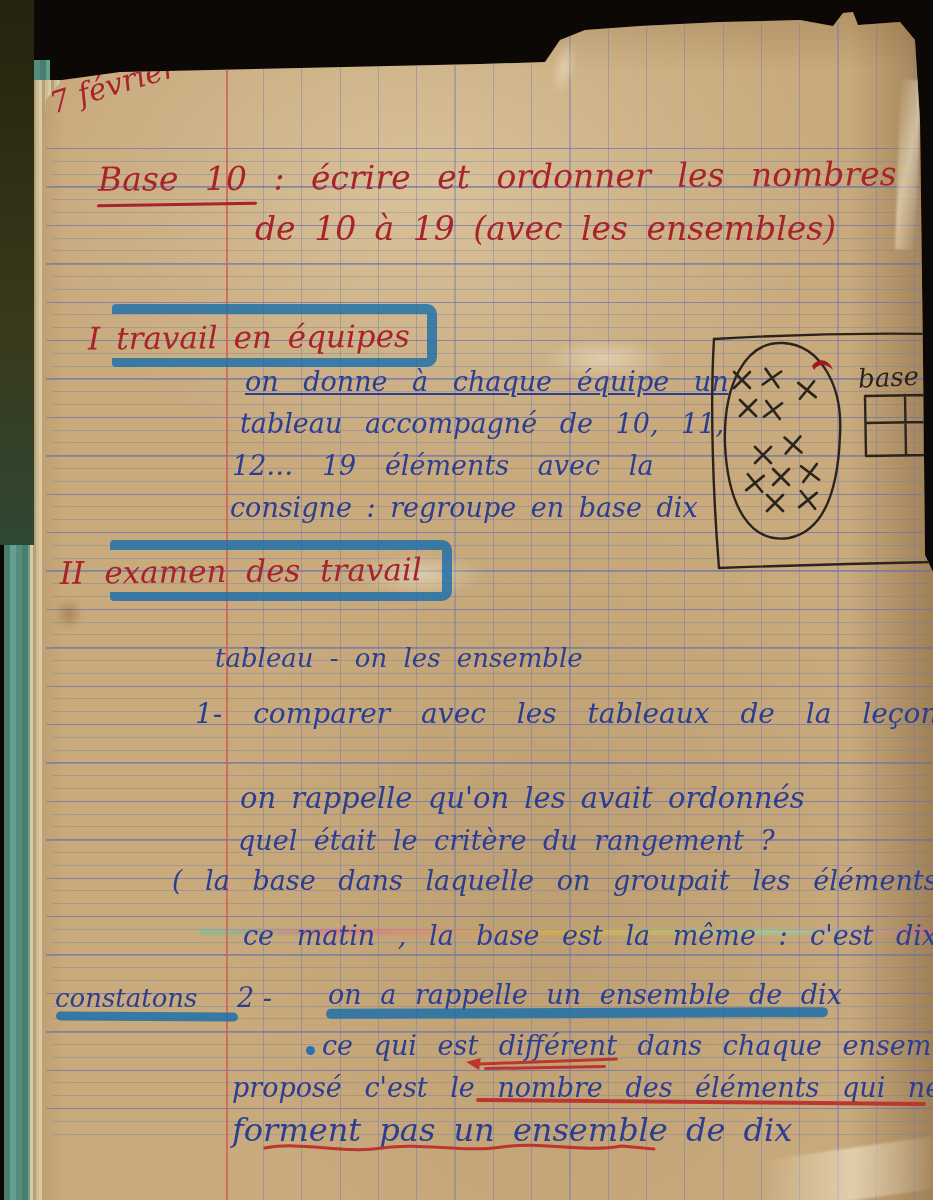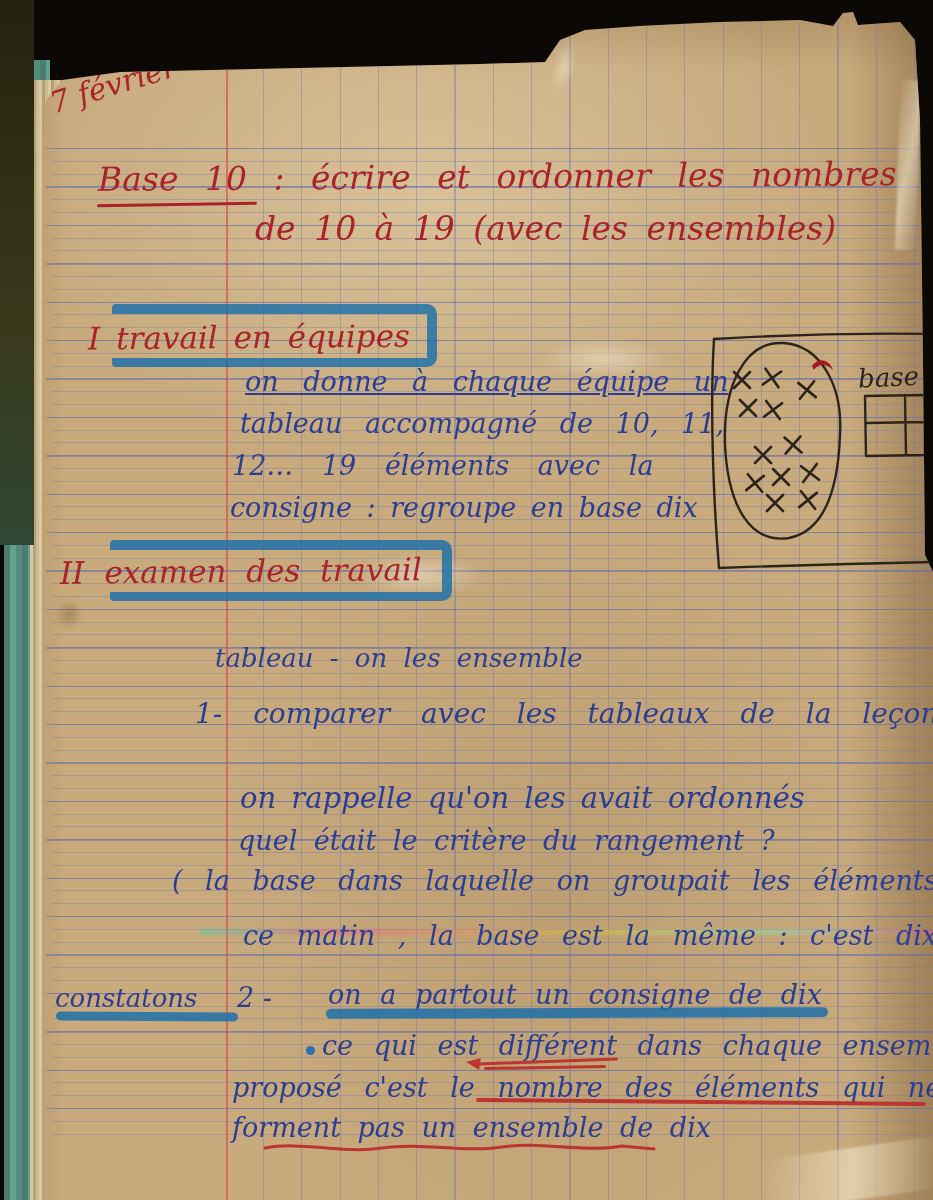--- a/index.html
+++ b/index.html
@@ -142,27 +142,27 @@
   <div class="abs hw blue" style="left:240px;top:784px;font-size:29px;word-spacing:6px;">on rappelle qu'on les avait ordonnés</div>
   <div class="abs hw blue" style="left:238px;top:827px;font-size:27px;word-spacing:8px;">quel était le critère du rangement ?</div>
   <div class="abs hw blue" style="left:172px;top:867px;font-size:27px;word-spacing:14px;">( la base dans laquelle on groupait les éléments</div>
 
   <div class="abs streak" style="left:200px;top:929px;width:733px;height:6px;"></div>
   <div class="abs hw blue" style="left:243px;top:922px;font-size:27px;word-spacing:14px;">ce matin , la base est la même : c'est dix</div>
 
   <div class="abs hw blue" style="left:55px;top:985px;font-size:26px;text-align:center;">constatons</div>
   <div class="abs marker" style="left:56px;top:1012px;width:182px;height:9px;transform:rotate(.4deg);"></div>
   <div class="abs hw blue" style="left:237px;top:984px;font-size:27px;">2 -</div>
-  <div class="abs hw blue" style="left:328px;top:981px;font-size:27px;word-spacing:10px;">on a partout un consigne de dix</div>
+  <div class="abs hw blue" style="left:328px;top:981px;font-size:27px;word-spacing:10px;">on a rappelle un ensemble de dix</div>
   <div class="abs marker" style="left:326px;top:1008px;width:502px;height:10px;transform:rotate(-.2deg);"></div>
 
   <div class="abs dot" style="left:306px;top:1046px;width:9px;height:9px;"></div>
   <div class="abs hw blue" style="left:322px;top:1032px;font-size:27px;word-spacing:12px;">ce qui est différent dans chaque ensemble</div>
   <div class="abs hw blue" style="left:232px;top:1074px;font-size:27px;word-spacing:14px;">proposé c'est le nombre des éléments qui ne</div>
-  <div class="abs hw blue" style="left:232px;top:1114px;font-size:27px;word-spacing:8px;">forment pas un ensemble de dix</div>
+  <div class="abs hw blue" style="left:232px;top:1114px;font-size:32px;word-spacing:8px;">forment pas un ensemble de dix</div>
 
   <div class="abs redline" style="left:478px;top:1060px;width:140px;height:3px;transform:rotate(-2deg);"></div>
   <div class="abs redline" style="left:484px;top:1066px;width:122px;height:3px;transform:rotate(-1deg);"></div>
   <div class="abs" style="left:466px;top:1057px;width:0;height:0;border-style:solid;border-width:6px 14px 6px 0;border-color:transparent #bd3530 transparent transparent;transform:rotate(8deg);"></div>
   <div class="abs redline" style="left:476px;top:1100px;width:450px;height:3.5px;transform:rotate(.5deg);"></div>
   <svg class="abs" style="left:262px;top:1138px;" width="395" height="20" viewBox="0 0 395 20">
     <path d="M3,10 C40,3 80,16 120,10 C160,4 200,15 240,9 C280,3 320,15 360,8 L392,11" fill="none" stroke="#bd3530" stroke-width="3" stroke-linecap="round"></path>
   </svg>
 
 </div>

